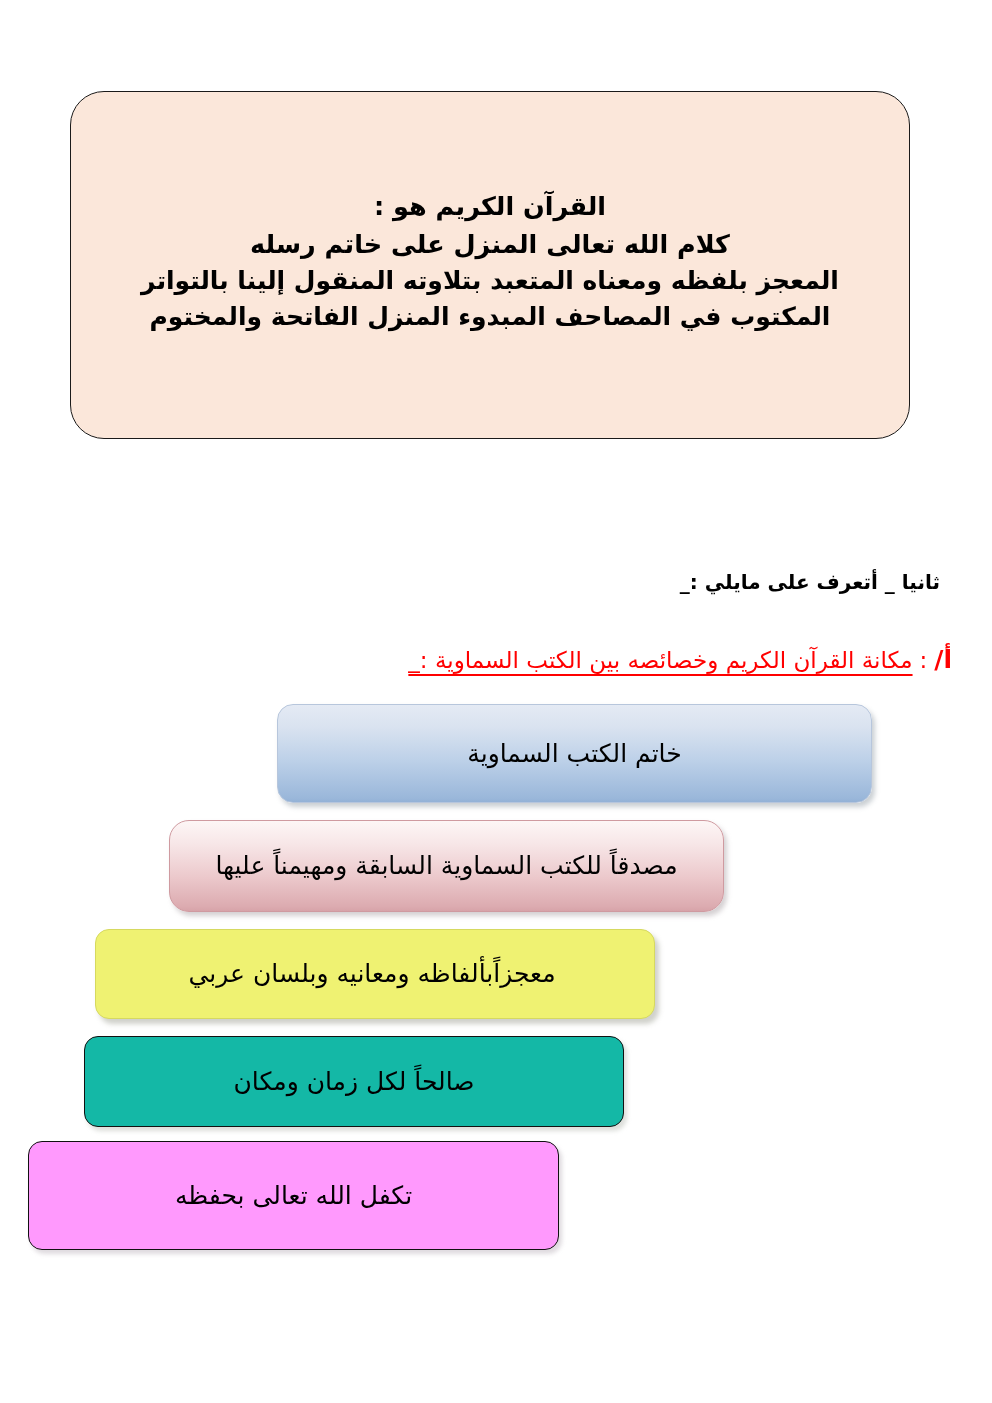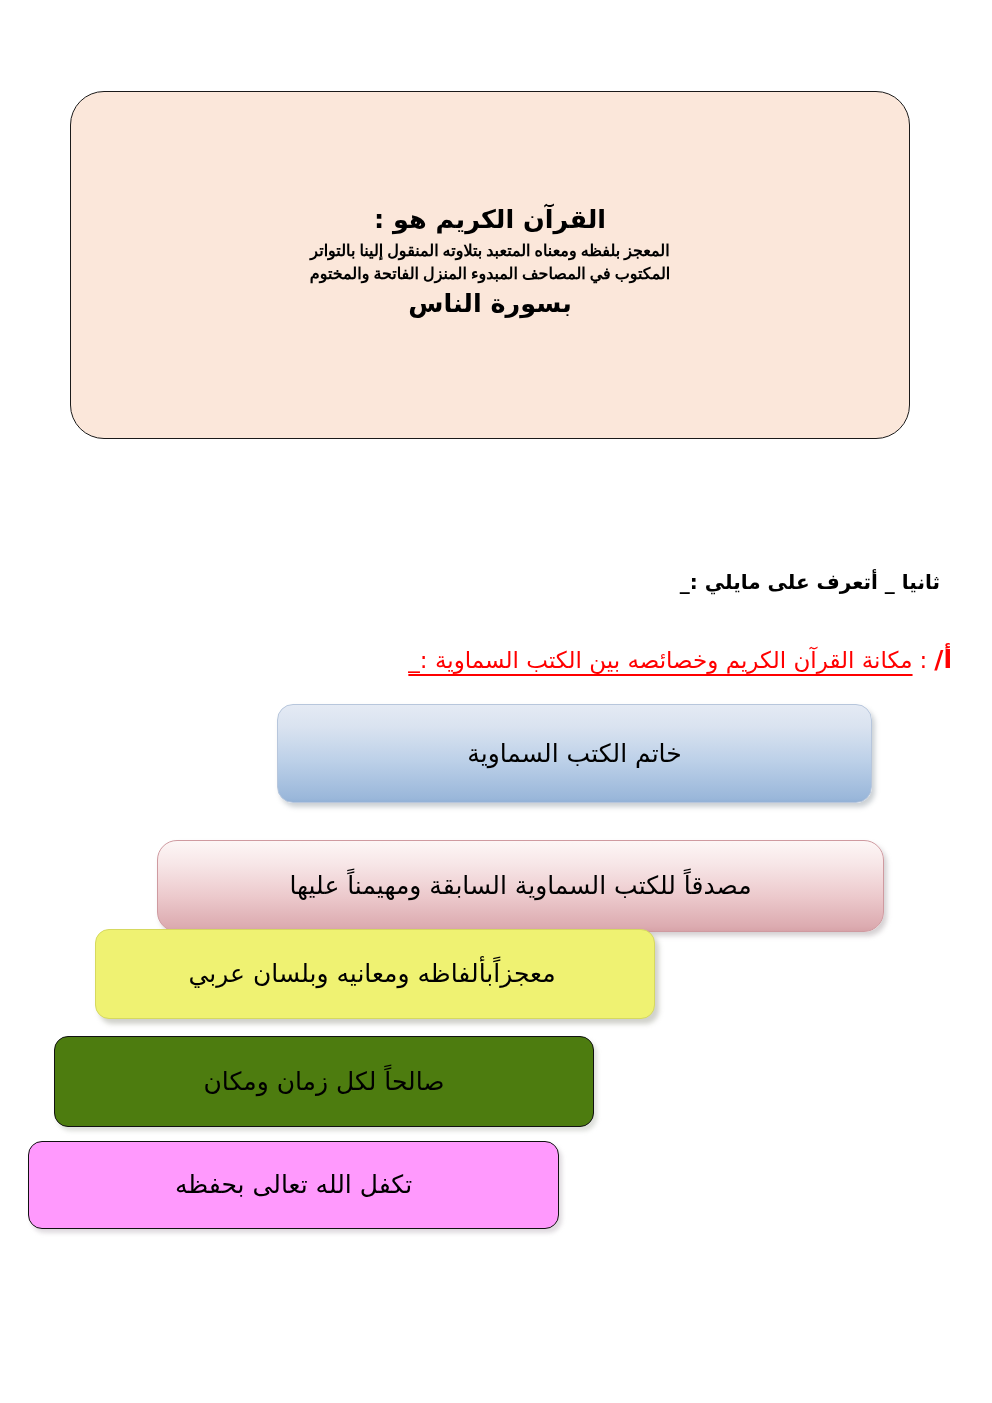--- a/index.html
+++ b/index.html
@@ -38,22 +38,21 @@
     font-weight: bold;
     font-size: 25.5px;
     line-height: 1.46;
     color: #000000;
     text-align: center;
     direction: rtl;
     white-space: nowrap;
     letter-spacing: 0px;
   }
   .definition-box .line.wide {
-    font-size: 16px;
-    font-family: Liberation Serif, serif;
+    font-size: 25px;
   }
 
   
   .section-heading {
     position: absolute;
     right: 52px;
     top: 570px;
     font-weight: bold;
     font-size: 20px;
     color: #000000;
@@ -121,73 +120,72 @@
     top: 4px;
     width: 595px;
     height: 99px;
     border-radius: 16px;
     background: linear-gradient(to bottom, #e4eaf4 0%, #dae3f0 22%, #bcd0e8 58%, #9ab7da 96%, #93b1d6 100%);
     border: 1px solid #b7c6dc;
     box-shadow: 3px 4px 5px rgba(140,150,160,0.45);
   }
   
   .bar-2 {
-    left: 157px;
+    left: 169px;
     top: 120px;
-    width: 727px;
+    width: 555px;
     height: 92px;
     border-radius: 20px;
     background: linear-gradient(to bottom, #fdf6f6 0%, #f7e6e7 26%, #ecc9cc 62%, #dcabb0 95%, #d7a3a9 100%);
     border: 1px solid #cf9aa0;
     box-shadow: 3px 4px 5px rgba(150,140,145,0.40);
-    margin-top: 20px;
   }
   
   .bar-3 {
     left: 95px;
     top: 229px;
     width: 560px;
     height: 90px;
     border-radius: 14px;
     background: #eff272;
     border: 1px solid #d6d95f;
     box-shadow: 4px 5px 5px rgba(150,152,140,0.45);
     padding-left: 16px;
   }
   
   .bar-4 {
-    left: 54px;
+    left: 84px;
     top: 336px;
     width: 540px;
     height: 91px;
     border-radius: 14px;
-    background: #4d7c0f;
+    background: #14b8a6;
     border: 1.4px solid #111111;
     box-shadow: 3px 4px 4px rgba(170,175,165,0.40);
   }
   
   .bar-5 {
     left: 28px;
     top: 441px;
     width: 531px;
-    height: 88px;
+    height: 109px;
     border-radius: 14px;
     background: #ff99fd;
     border: 1.4px solid #111111;
     box-shadow: 3px 4px 4px rgba(175,165,175,0.40);
   }
 </style>
 </head>
 <body>
 
 <div class="definition-box">
   <div class="line">القرآن الكريم هو :</div>
+  <div class="line">كلام الله تعالى المنزل على خاتم رسله</div>
   <div class="line wide">المعجز بلفظه ومعناه المتعبد بتلاوته  المنقول إلينا بالتواتر</div>
   <div class="line wide">المكتوب في المصاحف المبدوء المنزل الفاتحة والمختوم</div>
-  <div class="line">بسورة الناس</div>
 </div>
 
 <div class="section-heading">ثانيا _ أتعرف على مايلي :_</div>
 
 <div class="sub-heading">
   <span class="label-letter">أ/</span>
   <span class="label-colon">:</span>
   <span class="label-text">مكانة القرآن الكريم وخصائصه بين  الكتب السماوية :_</span>
 </div>
 

